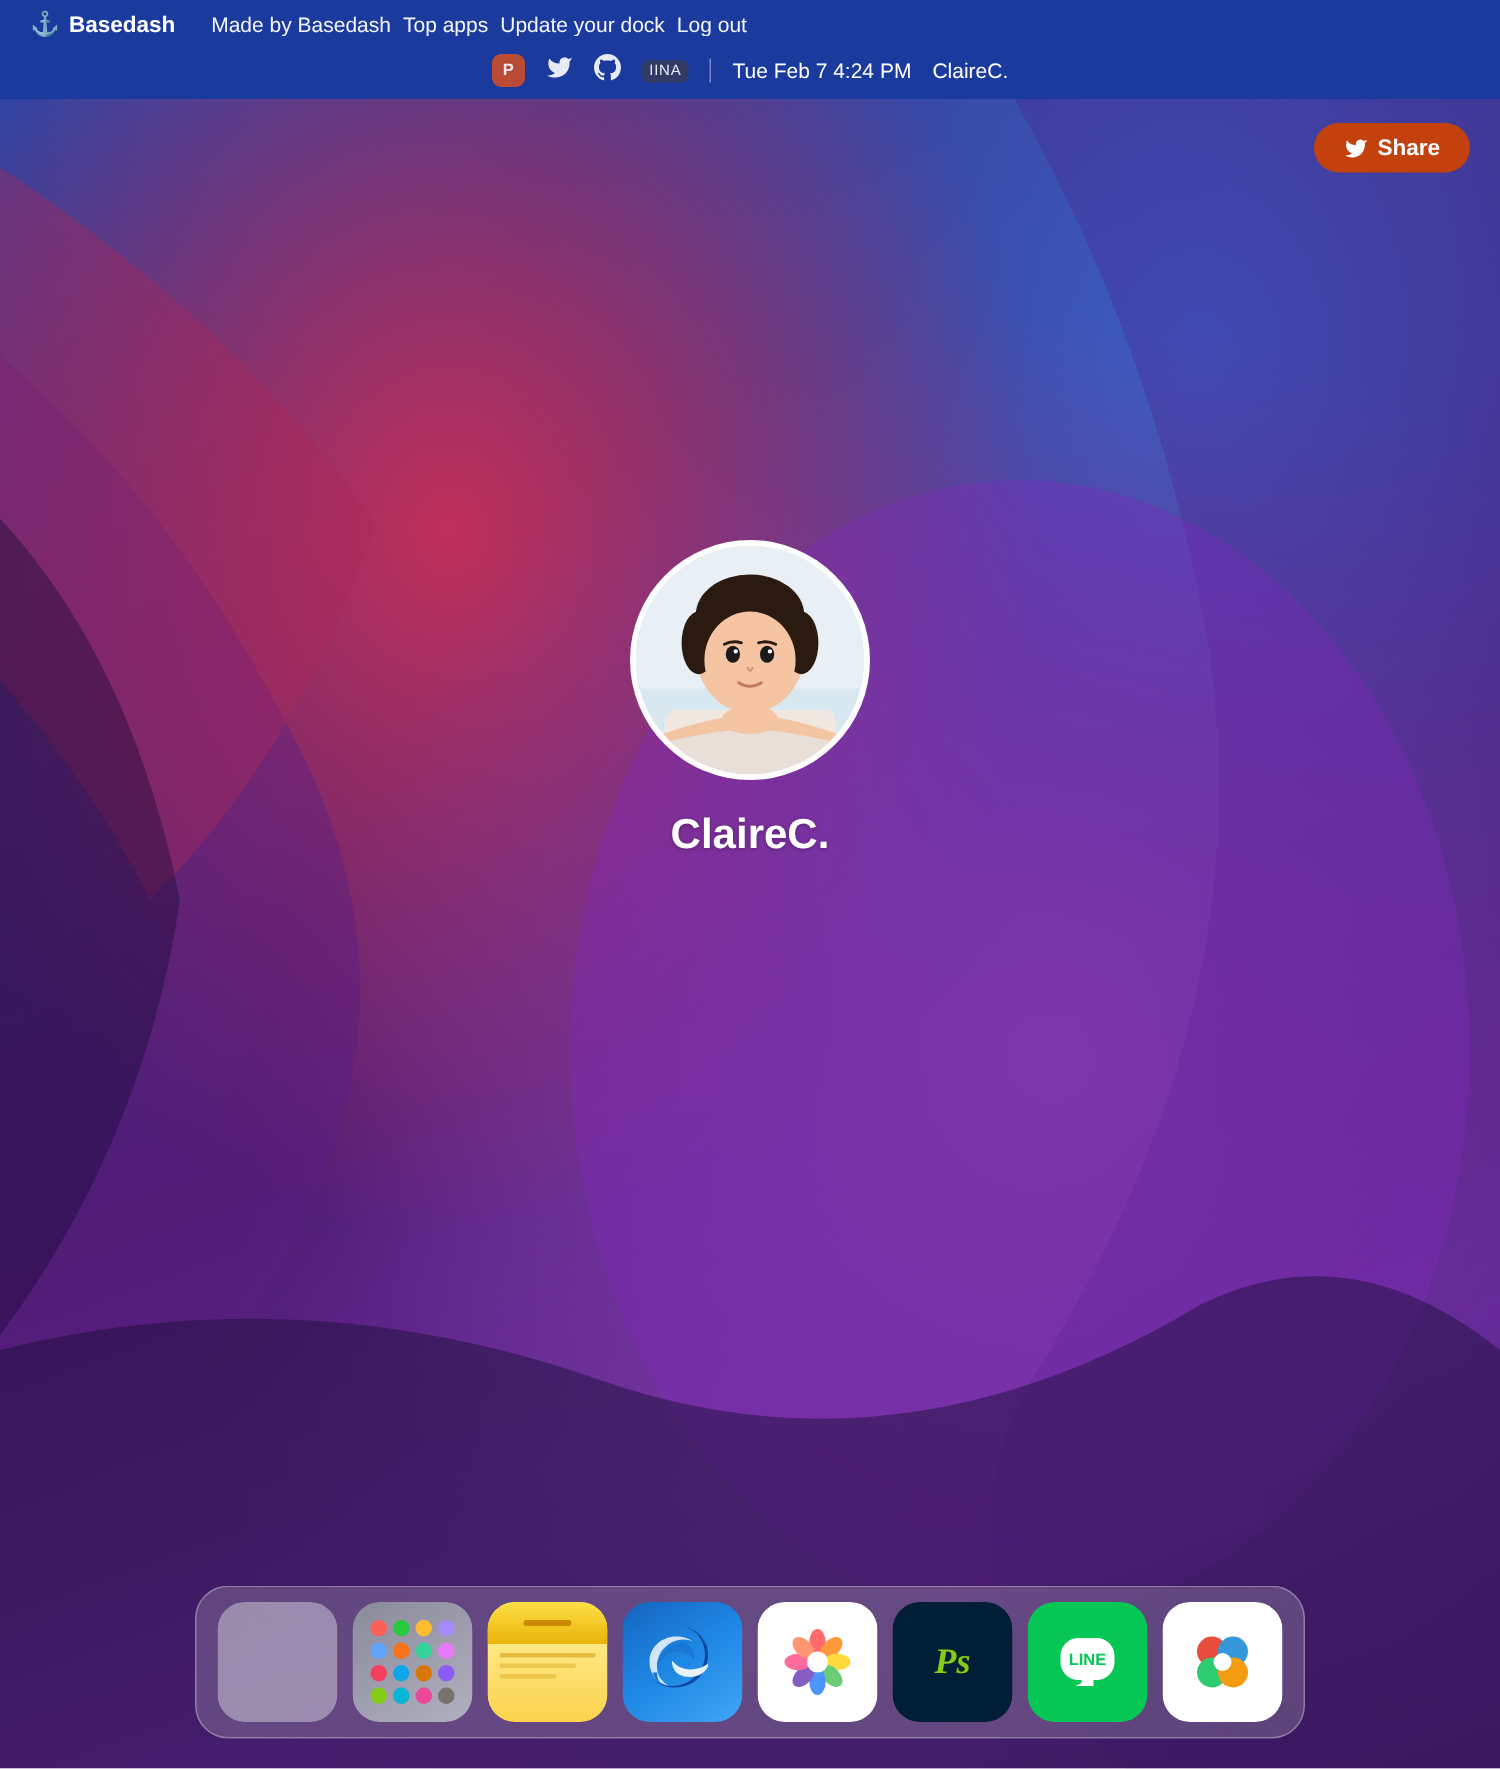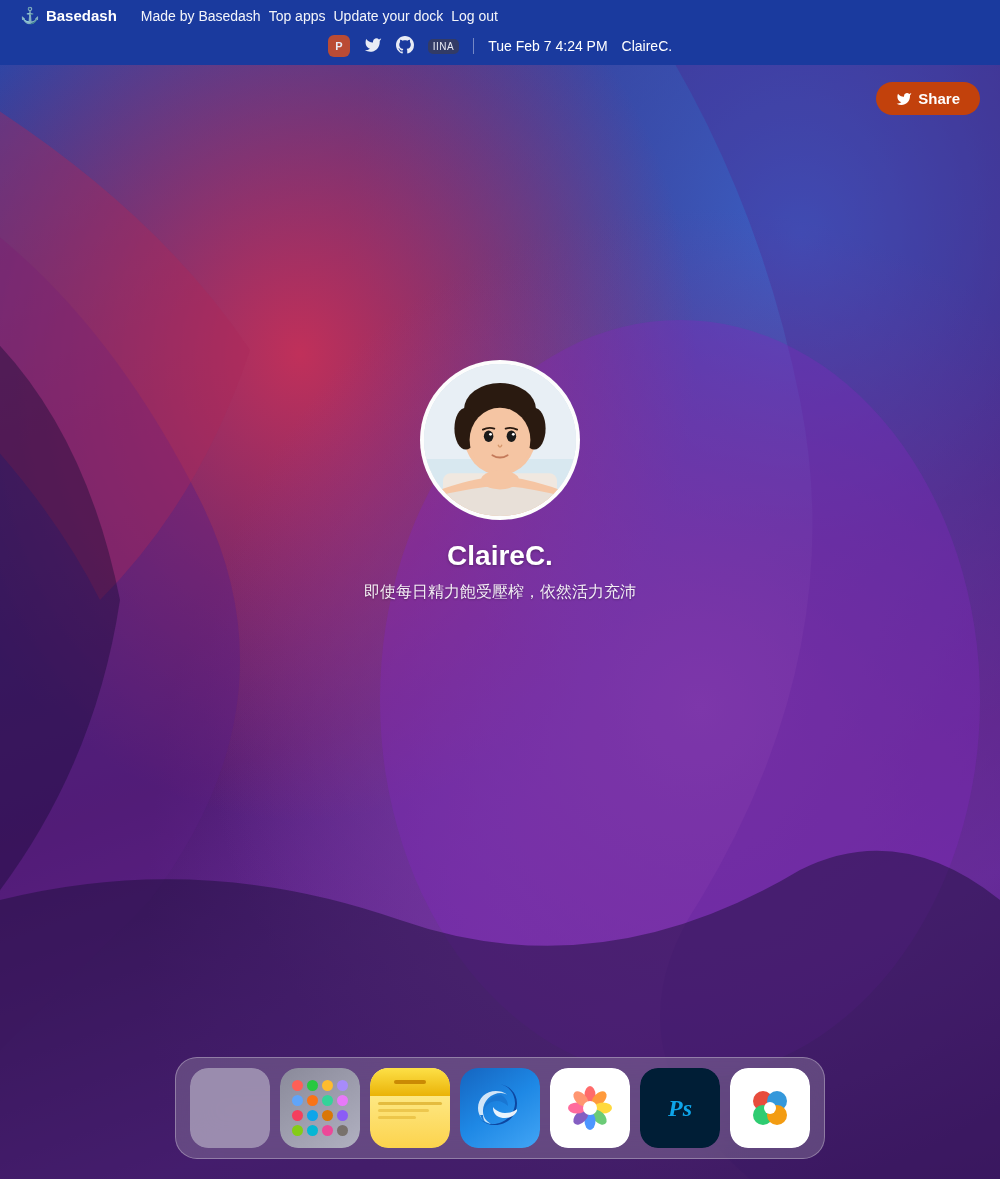--- a/index.html
+++ b/index.html
@@ -307,21 +307,20 @@
       <rect x="20" y="115" width="120" height="45" rx="8" fill="#f0e8e0"></rect>
 
       <path d="M10 135 Q50 120 80 118 Q110 120 150 135 L150 160 L10 160 Z" fill="#f5c5a3"></path>
 
       <path d="M10 140 Q50 130 80 128 Q110 130 150 140 L150 160 L10 160Z" fill="#e8e0d8"></path>
 
       <ellipse cx="80" cy="122" rx="20" ry="10" fill="#f5c5a3"></ellipse>
     </svg>
   </div>
   <div class="username">ClaireC.</div>
-  <div class="bio">即使每日精力飽受壓榨，依然活力充沛</div>
 </div>
 
 <div class="dock-container">
   <div class="dock">
 
     <div class="dock-icon">
       <div style="width:100%;height:100%;border-radius:18px;background:rgba(210,210,220,0.5);"></div>
     </div>
 
     <div class="dock-icon">
@@ -385,24 +384,36 @@
             <ellipse cx="0" cy="-13" rx="5.5" ry="9" fill="#ff9671" transform="rotate(315)"></ellipse>
 
             <circle cx="0" cy="0" r="7" fill="white"></circle>
           </g>
         </svg>
       </div>
     </div>
 
     <div class="dock-icon">
       <div style="width:100%;height:100%;border-radius:18px;background:#001e36;display:flex;align-items:center;justify-content:center;">
-        <span style="color:#0ea5e9;font-size:24px;font-weight:700;font-style:italic;font-family:Georgia,serif;">Ps</span>
-      </div>
-    </div>
-
+        <span style="color:#84cc16;font-size:24px;font-weight:700;font-style:italic;font-family:Georgia,serif;">Ps</span>
+      </div>
+    </div>
+
+    <div class="dock-icon">
+      <div style="width:100%;height:100%;border-radius:18px;background:#06c755;display:flex;align-items:center;justify-content:center;">
+        <svg width="52" height="52" viewBox="0 0 52 52" xmlns="http://www.w3.org/2000/svg">
+
+          <rect x="8" y="10" width="36" height="28" rx="12" fill="white"></rect>
+          <rect x="22" y="34" width="8" height="8" fill="white"></rect>
+          <polygon points="18,42 26,38 22,42" fill="white"></polygon>
+
+          <text x="26" y="28" font-family="Arial" font-weight="bold" font-size="11" fill="#06c755" text-anchor="middle">LINE</text>
+        </svg>
+      </div>
+    </div>
 
     <div class="dock-icon">
       <div style="width:100%;height:100%;border-radius:18px;background:white;display:flex;align-items:center;justify-content:center;">
         <svg width="52" height="52" viewBox="0 0 52 52" xmlns="http://www.w3.org/2000/svg">
 
           <circle cx="19" cy="19" r="10" fill="#e74c3c"></circle>
           <circle cx="33" cy="19" r="10" fill="#3498db"></circle>
           <circle cx="19" cy="33" r="10" fill="#2ecc71"></circle>
           <circle cx="33" cy="33" r="10" fill="#f39c12"></circle>
 

